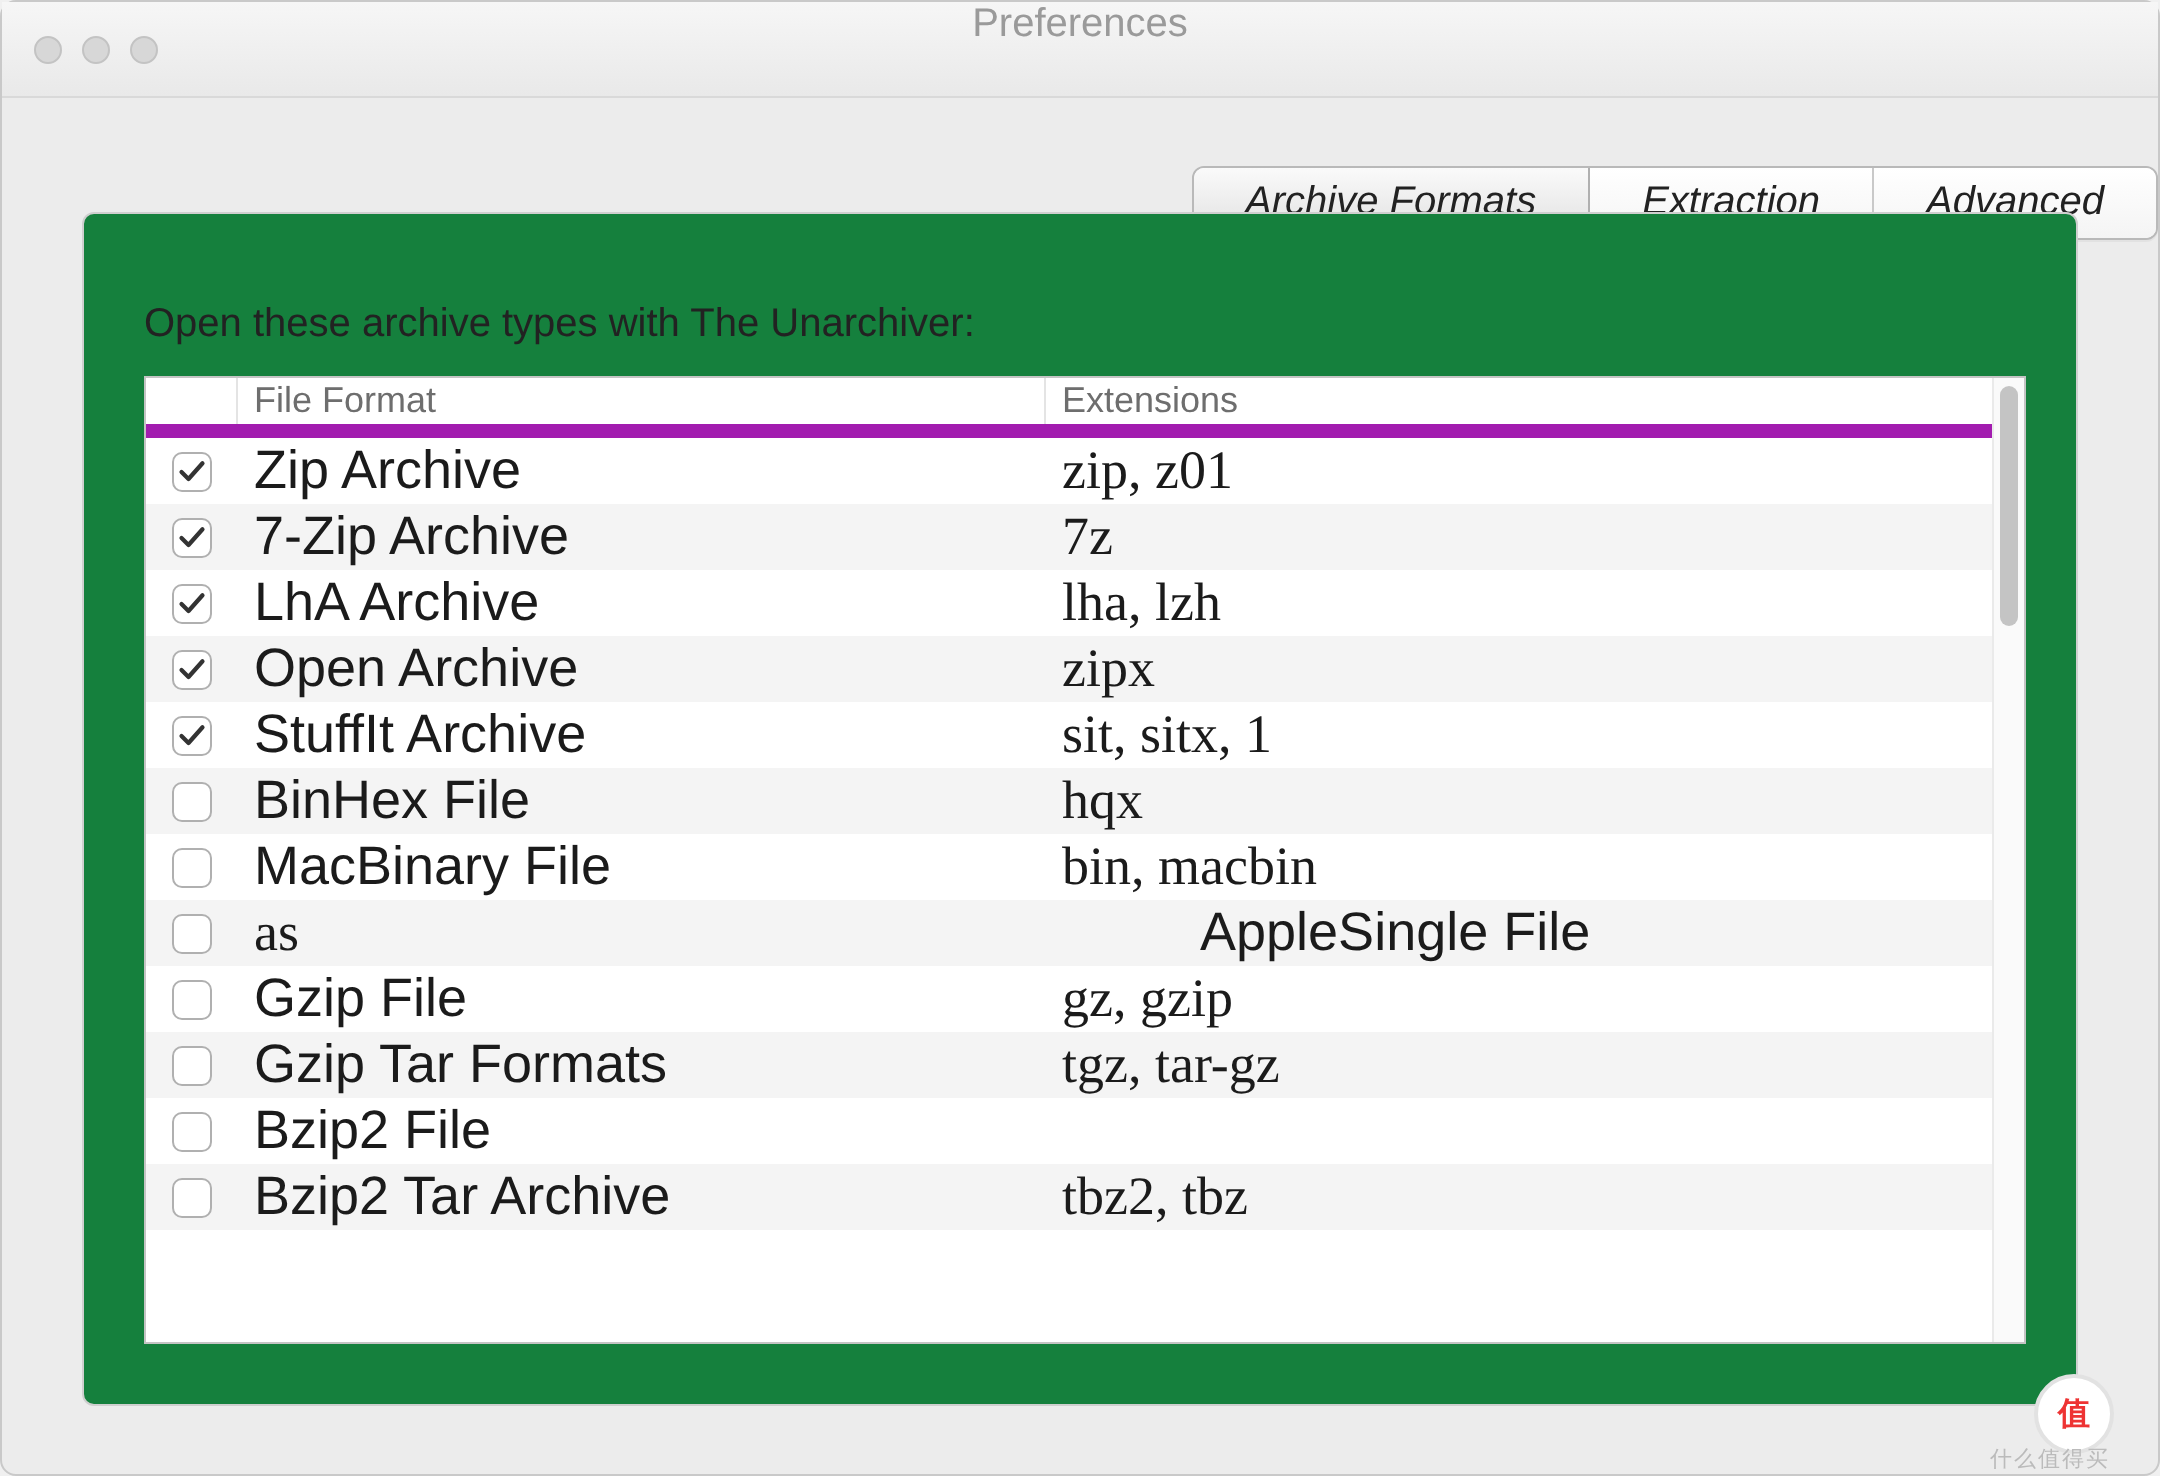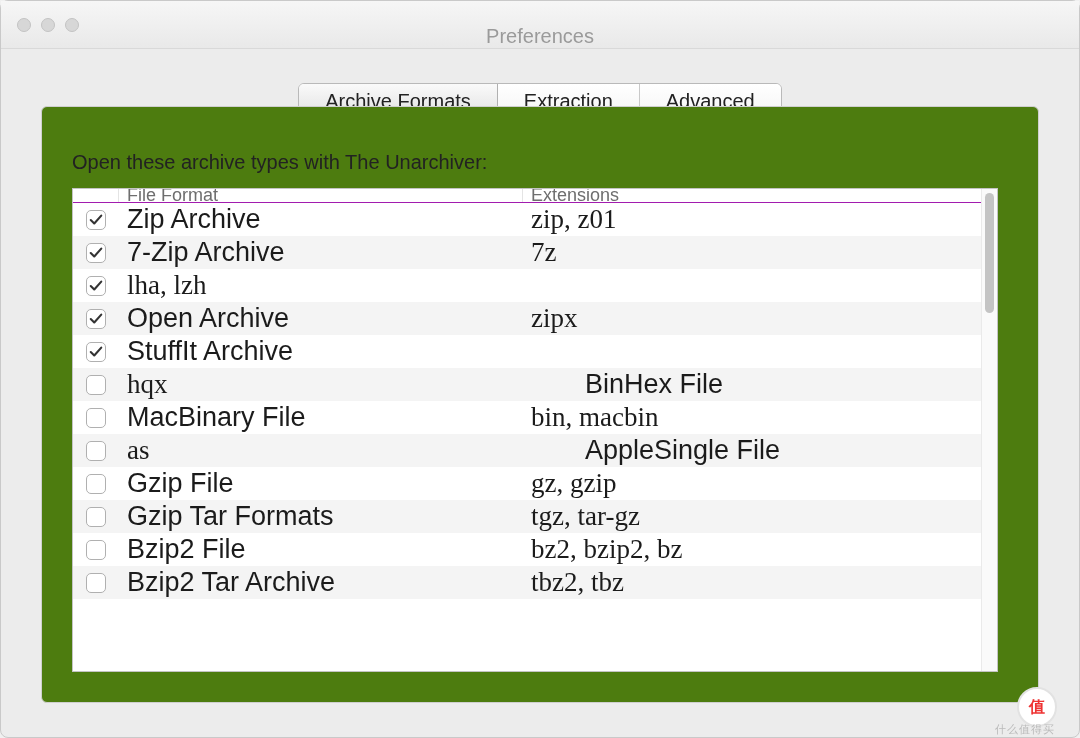--- a/index.html
+++ b/index.html
@@ -16,21 +16,21 @@
       background: #ececec;
       border-radius: 8px;
       border: 1px solid #c9c9c9;
       display: flex;
       flex-direction: column;
       position: relative;
     }
     .titlebar {
       height: 48px;
       display: flex;
-      align-items: flex-end;
+      align-items: flex-start;
       padding: 0 16px;
       border-bottom: 1px solid #d9d9d9;
       position: relative;
       background: linear-gradient(#f6f6f6, #e9e9e9);
     }
     .traffic-lights {
       display: flex;
       gap: 10px;
       position: absolute;
       left: 16px;
@@ -45,22 +45,23 @@
     }
     .window-title {
       flex: 1;
       text-align: center;
       color: #9a9a9a;
       font-size: 20px;
       font-weight: 400;
     }
     .tabbar-wrap {
       display: flex;
-      justify-content: center;
+      justify-content: flex-end;
       margin-top: 34px;
+      font-style: italic;
     }
     .segmented {
       display: flex;
       border-radius: 6px;
       overflow: hidden;
       border: 1px solid #b9b9b9;
       background: #fff;
       box-shadow: 0 1px 0 rgba(0,0,0,0.04);
     }
     .segment {
@@ -74,22 +75,22 @@
     .segment:last-child { border-right: none; }
     .segment.active {
       background: linear-gradient(#fafafa, #e0e0e0);
       border-right-color: #b0b0b0;
     }
     .content-panel {
       margin: 0 40px 34px 40px;
       margin-top: -14px;
       border: 1px solid #cfcfcf;
       border-radius: 6px;
-      background: #4d7c0f;
-      padding: 26px 40px 30px 30px;
+      background: #15803d;
+      padding: 26px 25px 30px 30px;
       flex: 1;
       display: flex;
       flex-direction: column;
       min-height: 0;
     }
     .section-label {
       font-size: 20px;
       color: #222;
       margin-top: 18px;
       margin-bottom: 14px;
@@ -102,22 +103,22 @@
       min-height: 0;
     }
     .table-scroll {
       flex: 1;
       overflow: hidden;
       position: relative;
     }
     .thead {
       display: flex;
       background: #ffffff;
-      border-bottom: 1px solid #a21caf;
-      height: 14px;
+      border-bottom: 7px solid #a21caf;
+      height: 30px;
       align-items: center;
     }
     .th {
       color: #6e6e6e;
       font-size: 18px;
       border-right: 1px solid #e4e4e4;
       height: 100%;
       display:flex; align-items:center;
       padding-left: 8px;
     }
@@ -234,20 +235,21 @@
               <div class="cell ext">7z</div>
             </div>
             <div class="row">
               <div class="cell check">
                 <div class="checkbox checked">
                   <svg viewBox="0 0 16 16">
                     <path d="M2 8 L6 12 L14 3" stroke="#333" stroke-width="2.4" fill="none" stroke-linecap="round" stroke-linejoin="round"></path>
                   </svg>
                 </div>
               </div>
+              <div class="cell format">LhA Archive</div>
               <div class="cell ext">lha, lzh</div>
             </div>
             <div class="row">
               <div class="cell check">
                 <div class="checkbox checked">
                   <svg viewBox="0 0 16 16">
                     <path d="M2 8 L6 12 L14 3" stroke="#333" stroke-width="2.4" fill="none" stroke-linecap="round" stroke-linejoin="round"></path>
                   </svg>
                 </div>
               </div>
@@ -256,27 +258,28 @@
             </div>
             <div class="row">
               <div class="cell check">
                 <div class="checkbox checked">
                   <svg viewBox="0 0 16 16">
                     <path d="M2 8 L6 12 L14 3" stroke="#333" stroke-width="2.4" fill="none" stroke-linecap="round" stroke-linejoin="round"></path>
                   </svg>
                 </div>
               </div>
               <div class="cell format">StuffIt Archive</div>
-            </div>
-            <div class="row">
-              <div class="cell check">
-                <div class="checkbox"></div>
-              </div>
+              <div class="cell ext">sit, sitx, 1</div>
+            </div>
+            <div class="row">
+              <div class="cell check">
+                <div class="checkbox"></div>
+              </div>
+              <div class="cell format">BinHex File</div>
               <div class="cell ext">hqx</div>
-              <div class="cell format">BinHex File</div>
             </div>
             <div class="row">
               <div class="cell check">
                 <div class="checkbox"></div>
               </div>
               <div class="cell format">MacBinary File</div>
               <div class="cell ext">bin, macbin</div>
             </div>
             <div class="row">
               <div class="cell check">
@@ -297,21 +300,20 @@
                 <div class="checkbox"></div>
               </div>
               <div class="cell format">Gzip Tar Formats</div>
               <div class="cell ext">tgz, tar-gz</div>
             </div>
             <div class="row">
               <div class="cell check">
                 <div class="checkbox"></div>
               </div>
               <div class="cell format">Bzip2 File</div>
-              <div class="cell ext">bz2, bzip2, bz</div>
             </div>
             <div class="row">
               <div class="cell check">
                 <div class="checkbox"></div>
               </div>
               <div class="cell format">Bzip2 Tar Archive</div>
               <div class="cell ext">tbz2, tbz</div>
             </div>
           </div>
       </div>

